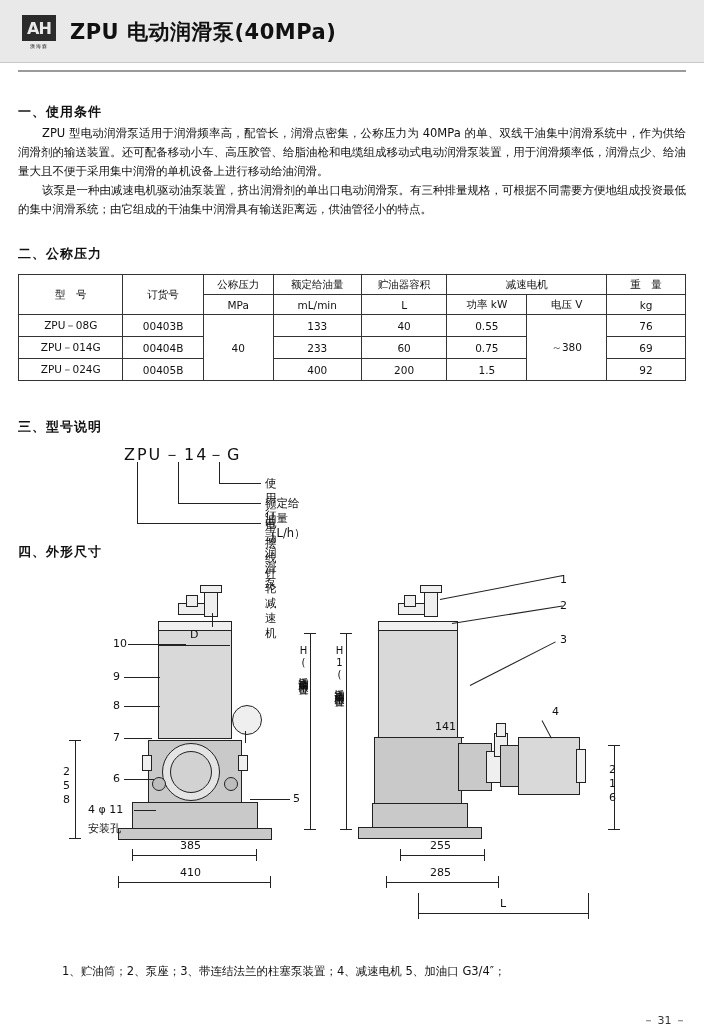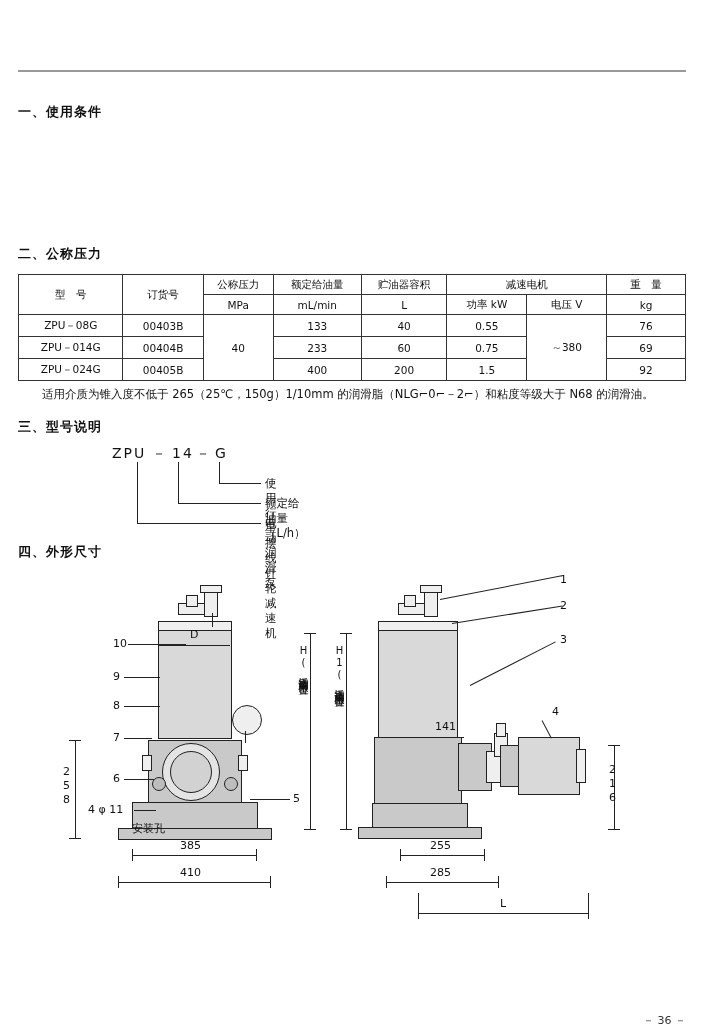--- a/index.html
+++ b/index.html
@@ -57,21 +57,21 @@
     text-align:center;
     vertical-align:middle;
     font-weight:normal;
     padding:0;
     height:21px;
   }
   .tbl .hrow td{height:19px;}
 
   
   .modelbox{position:absolute;left:0;top:0;}
-  .mdl-code{position:absolute;font-size:14px;letter-spacing:2px;}
+  .mdl-code{position:absolute;font-size:16px;letter-spacing:2px;margin-left:12px;}
   .mdl-line{position:absolute;background:#222;}
   .mdl-txt{position:absolute;font-size:11.5px;}
 
   
   .draw{position:absolute;left:0;top:0;width:704px;height:420px;}
   .dl{position:absolute;background:#222;}    
   .shape{position:absolute;border:1px solid #222;background:#d9d9d9;}
   .shape-l{position:absolute;border:1px solid #222;background:#c9c9c9;}
   .shape-w{position:absolute;border:1px solid #222;background:#efefef;}
   .lbl{position:absolute;font-size:11px;color:#111;}
@@ -83,23 +83,32 @@
   }
   .pageno{
     position:absolute;right:18px;bottom:8px;font-size:11px;color:#333;
   }
 </style>
 </head>
 <body>
 
 <div class="page">
 
+  <div class="header">
+    <div class="logo">
+      <div class="logo-mark">AH</div>
+      <div class="logo-sub">澳海森</div>
+    </div>
+    <div class="header-title">ZPU 电动润滑泵(40MPa)</div>
+  </div>
   <div class="header-rule"></div>
 
   <div class="sec-title" style="left:18px;top:103px;">一、使用条件</div>
+  <div class="para" style="left:18px;top:124px;width:668px;text-indent:24px;">ZPU 型电动润滑泵适用于润滑频率高，配管长，润滑点密集，公称压力为 40MPa 的单、双线干油集中润滑系统中，作为供给润滑剂的输送装置。还可配备移动小车、高压胶管、给脂油枪和电缆组成移动式电动润滑泵装置，用于润滑频率低，润滑点少、给油量大且不便于采用集中润滑的单机设备上进行移动给油润滑。</div>
+  <div class="para" style="left:18px;top:181px;width:668px;text-indent:24px;">该泵是一种由减速电机驱动油泵装置，挤出润滑剂的单出口电动润滑泵。有三种排量规格，可根据不同需要方便地组成投资最低的集中润滑系统；由它组成的干油集中润滑具有输送距离远，供油管径小的特点。</div>
 
   <div class="sec-title" style="left:18px;top:245px;">二、公称压力</div>
 
   <table class="tbl" style="left:18px;top:274px;width:668px;">
     <tbody>
         <tr class="hrow">
       <td rowspan="2" style="width:105px;">型　号</td>
       <td rowspan="2" style="width:80px;">订货号</td>
       <td style="width:70px;">公称压力</td>
       <td style="width:88px;">额定给油量</td>
@@ -137,21 +146,20 @@
       <td>ZPU－024G</td>
       <td>00405B</td>
       <td>400</td>
       <td>200</td>
       <td>1.5</td>
       <td>92</td>
     </tr>
   </tbody>
     </table>
 
-  <div class="para" style="left:18px;top:385px;width:668px;text-indent:24px;">适用介质为锥入度不低于 265（25℃，150g）1/10mm 的润滑脂（NLG⌐0⌐－2⌐）和粘度等级大于 N68 的润滑油。</div>
 
   <div class="sec-title" style="left:18px;top:418px;">三、型号说明</div>
 
   <div class="modelbox">
     <div class="mdl-code" style="left:112px;top:445px;">ZPU</div>
     <div class="mdl-code" style="left:152px;top:445px;">－</div>
     <div class="mdl-code" style="left:172px;top:445px;">14</div>
     <div class="mdl-code" style="left:196px;top:445px;">－</div>
     <div class="mdl-code" style="left:215px;top:445px;">G</div>
 
@@ -224,21 +232,21 @@
     <div class="lbl" style="left:113px;top:166px;">7</div>
     <div class="dl" style="left:124px;top:173px;width:28px;height:1px;"></div>
 
     <div class="lbl" style="left:113px;top:207px;">6</div>
     <div class="dl" style="left:124px;top:214px;width:30px;height:1px;"></div>
 
     <div class="lbl" style="left:293px;top:227px;">5</div>
     <div class="dl" style="left:250px;top:234px;width:40px;height:1px;"></div>
 
     <div class="lbl" style="left:88px;top:238px;">4 φ 11</div>
-    <div class="lbl" style="left:88px;top:256px;margin-left:44px;">安装孔</div>
+    <div class="lbl" style="left:88px;top:256px;">安装孔</div>
     <div class="dl" style="left:134px;top:245px;width:22px;height:1px;"></div>
 
     <div class="shape" style="left:378px;top:62px;width:78px;height:110px;"></div>
     <div class="shape-w" style="left:378px;top:56px;width:78px;height:8px;"></div>
     <div class="shape-w" style="left:398px;top:38px;width:30px;height:10px;"></div>
     <div class="shape-w" style="left:424px;top:24px;width:12px;height:26px;"></div>
     <div class="shape-w" style="left:420px;top:20px;width:20px;height:6px;"></div>
     <div class="shape-w" style="left:404px;top:30px;width:10px;height:10px;"></div>
 
     <div class="shape-l" style="left:374px;top:172px;width:86px;height:66px;"></div>
@@ -294,15 +302,16 @@
     <div class="dl" style="left:386px;top:311px;width:1px;height:12px;"></div>
     <div class="dl" style="left:498px;top:311px;width:1px;height:12px;"></div>
     <div class="lbl" style="left:430px;top:301px;">285</div>
 
     <div class="dl" style="left:418px;top:348px;width:170px;height:1px;"></div>
     <div class="dl" style="left:418px;top:328px;width:1px;height:26px;"></div>
     <div class="dl" style="left:588px;top:328px;width:1px;height:26px;"></div>
     <div class="lbl" style="left:500px;top:332px;">L</div>
   </div>
 
-
-  <div class="pageno">－ 36 －</div>
+  <div class="footnote" style="left:62px;top:962px;width:600px;">1、贮油筒；2、泵座；3、带连结法兰的柱塞泵装置；4、减速电机 5、加油口 G3/4″；</div>
+
+  <div class="pageno">－ 31 －</div>
 </div>
 
 </body></html>

